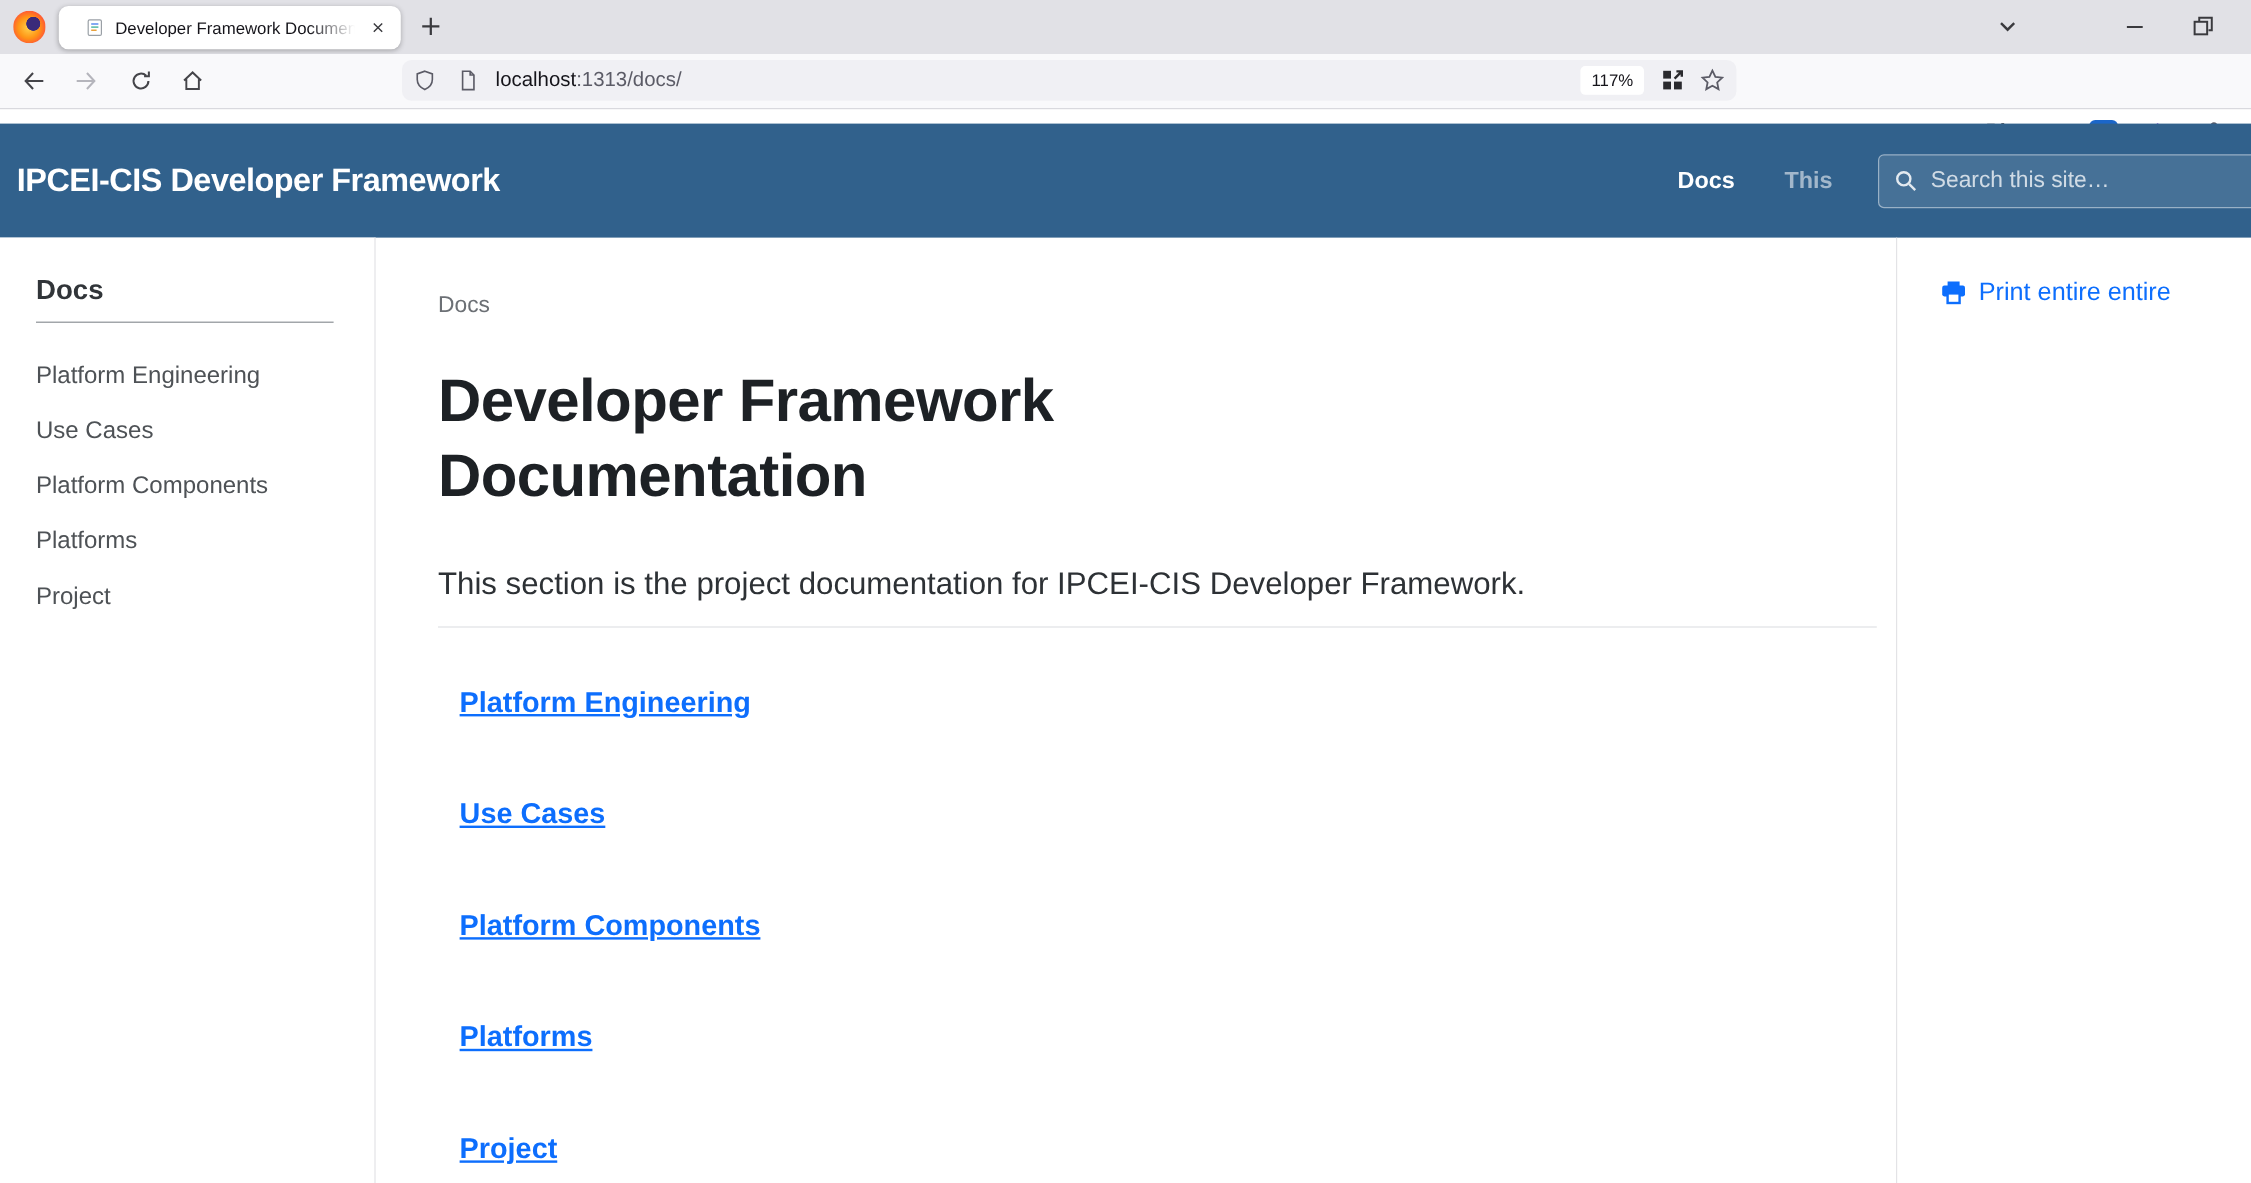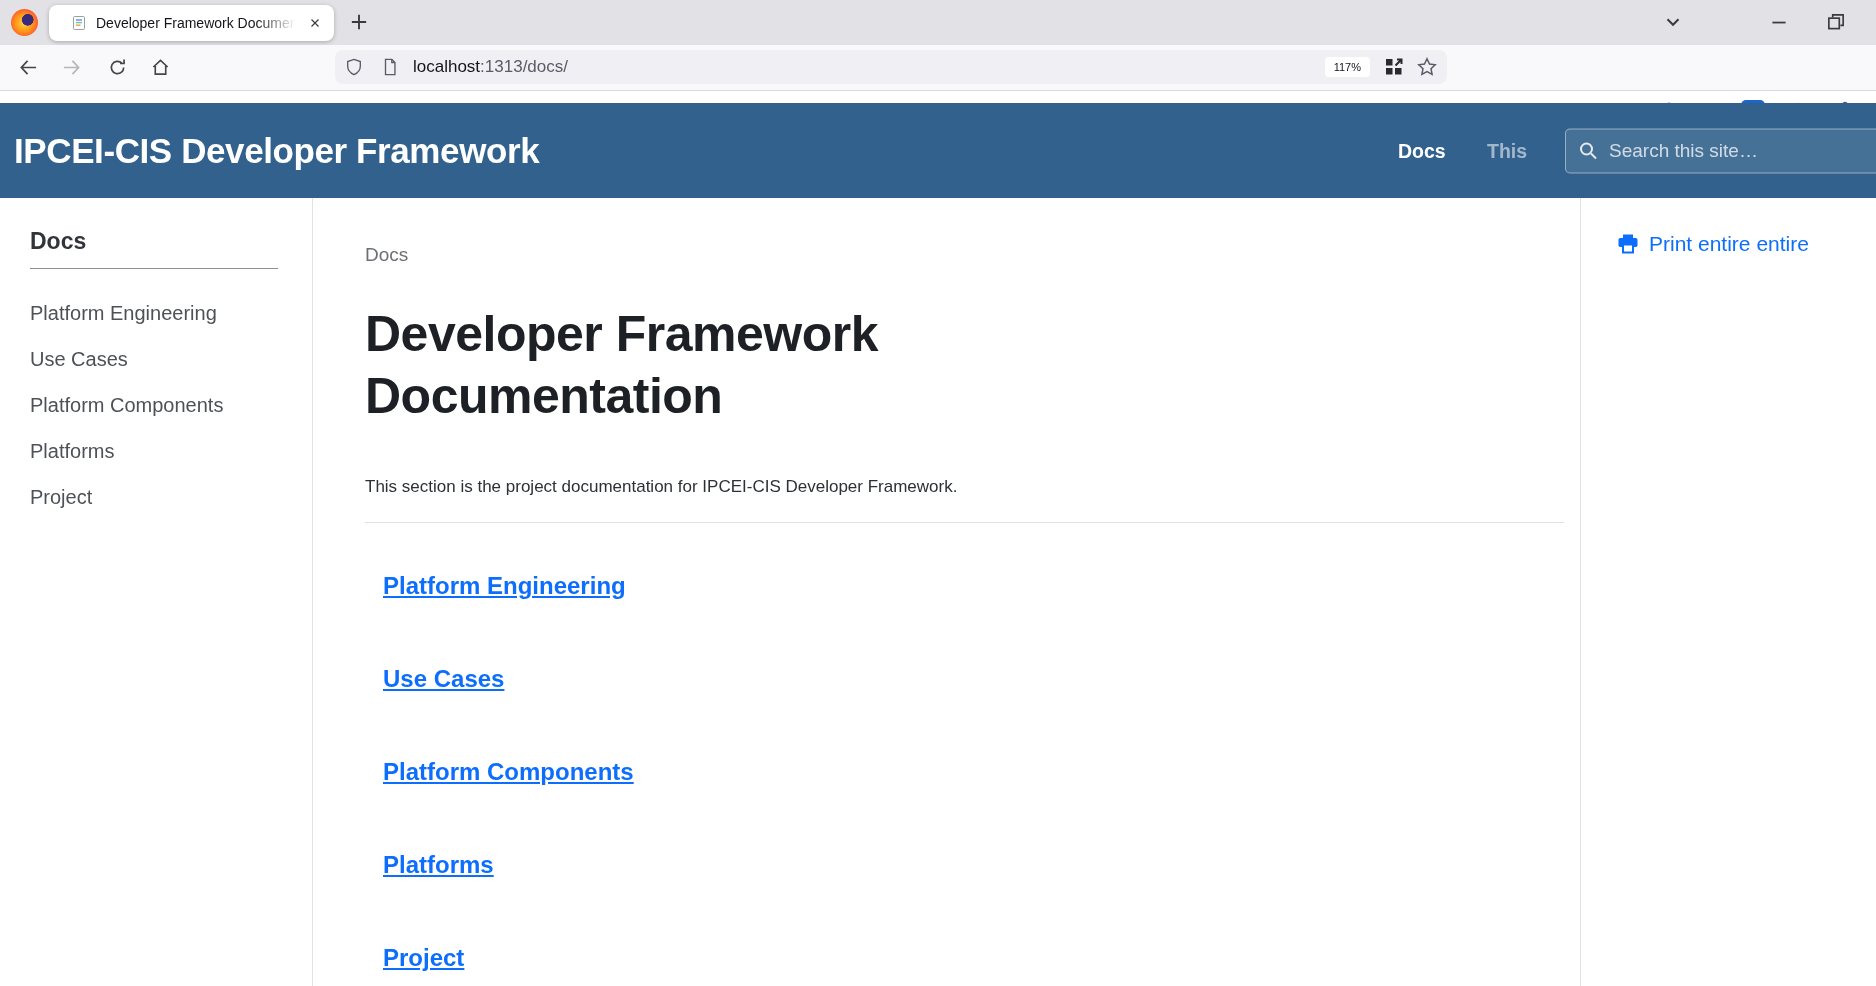--- a/index.html
+++ b/index.html
@@ -33,35 +33,35 @@
   .btn-reload{left:108px;}
   .btn-home{left:151px;}
   .urlbar{position:absolute;left:335px;top:5px;width:1112px;height:34px;background:#f0f0f4;border-radius:8px;
     display:flex;align-items:center;padding:0 10px;box-sizing:border-box;text-align:right;}
   .urlicon{width:18px;height:18px;color:#5b5b66;flex:0 0 auto;}
   .u-shield{margin-right:18px;}
   .u-page{margin-right:14px;}
   .urltext{font-size:17px;white-space:nowrap;}
   .urltext .host{color:#15141a;}
   .urltext .path{color:#5b5b66;}
-  .zoom-chip{margin-left:auto;background:#fff;border-radius:4px;padding:4px 9px;font-size:11px;color:#15141a;}
+  .zoom-chip{margin-left:auto;background:#fff;border-radius:4px;padding:4px 9px;font-size:14px;color:#15141a;}
   .pa-squares{width:20px;height:20px;color:#2a2a2e;margin-left:14px;}
   .pa-star{width:20px;height:20px;color:#5b5b66;margin-left:13px;}
   .extbtn{position:absolute;top:56px;width:22px;height:22px;color:#5b5b66;}
   .ext-pocket{left:1606px;}
   .ext-grid{left:1653px;color:#2a2a2e;}
   .ext-key{left:1699px;color:#55565c;}
   .ext-z{left:1741px;top:55px;width:24px;height:24px;border-radius:5px;background:#1b66c9;color:#fff;
     font-size:16px;font-weight:700;display:flex;align-items:center;justify-content:center;}
   .ext-layers{left:1787px;}
   .ext-puzzle{left:1833px;}
   
   .site-header{position:absolute;top:103px;left:0;width:100%;height:95px;background:#31618c;}
   .brand{position:absolute;left:14px;top:50%;transform:translateY(-50%);
-    font-size:35px;font-weight:700;color:#fff;letter-spacing:-0.4px;white-space:nowrap;text-decoration:none;}
+    font-size:27px;font-weight:700;color:#fff;letter-spacing:-0.4px;white-space:nowrap;text-decoration:none;}
   .topnav{position:absolute;top:50%;transform:translateY(-50%);font-size:19.5px;font-weight:700;text-decoration:none;}
   .nav-docs{left:1398px;color:#ffffff;}
   .nav-blog{left:1487px;color:rgba(255,255,255,0.55);}
   .search{position:absolute;left:1565px;top:50%;transform:translateY(-50%);width:330px;height:45px;
     border:1px solid rgba(255,255,255,0.45);border-radius:5px;background:rgba(255,255,255,0.10);
     display:flex;align-items:center;padding:0 12px;box-sizing:border-box;}
   .search svg{width:20px;height:20px;color:rgba(255,255,255,0.85);flex:0 0 auto;margin-right:9px;}
   .search input{flex:1;background:transparent;border:none;outline:none;color:#fff;font-size:19px;
     font-family:"Liberation Sans","DejaVu Sans",sans-serif;min-width:0;}
   .search input::placeholder{color:rgba(255,255,255,0.75);}
@@ -71,21 +71,21 @@
   .side-head{font-size:23px;font-weight:700;color:#313539;text-decoration:none;display:block;}
   .side-rule{border:none;border-top:1px solid #8c9196;width:248px;margin:13px 0 0 0;}
   .side-list{list-style:none;margin:32px 0 0 0;padding:0;}
   .side-list li{margin:0 0 20px 0;line-height:24px;}
   .side-list a{font-size:20px;color:#4e5256;text-decoration:none;}
   
   .main{position:absolute;left:365px;top:198px;width:1199px;}
   .breadcrumb{padding-top:44px;font-size:19px;line-height:25px;color:#6c7075;}
   h1.page-title{margin:36px 0 0 0;font-size:50px;line-height:62px;font-weight:700;color:#1d2125;
     max-width:780px;letter-spacing:-0.5px;}
-  .intro{margin:46px 0 0 0;font-size:17px;line-height:27px;color:#2d3135;}
+  .intro{margin:46px 0 0 0;font-size:26px;line-height:27px;color:#2d3135;}
   .content-rule{border:none;border-top:1px solid #dfe2e5;margin:22px 0 0 0;}
   .entries{list-style:none;margin:48px 0 0 0;padding:0;}
   .entries li{margin:0 0 60px 18px;line-height:30px;}
   .entries a{font-size:24px;font-weight:700;color:#0d6efd;text-decoration:underline;}
   
   .right-divider{position:absolute;left:1580px;top:198px;bottom:0;width:1px;background:#e3e3e6;}
   .print-link{position:absolute;left:1617px;top:232px;display:flex;align-items:center;gap:10px;
     font-size:21px;color:#0d6efd;text-decoration:none;white-space:nowrap;}
   .print-link svg{width:22px;height:22px;flex:0 0 auto;}
 </style>

